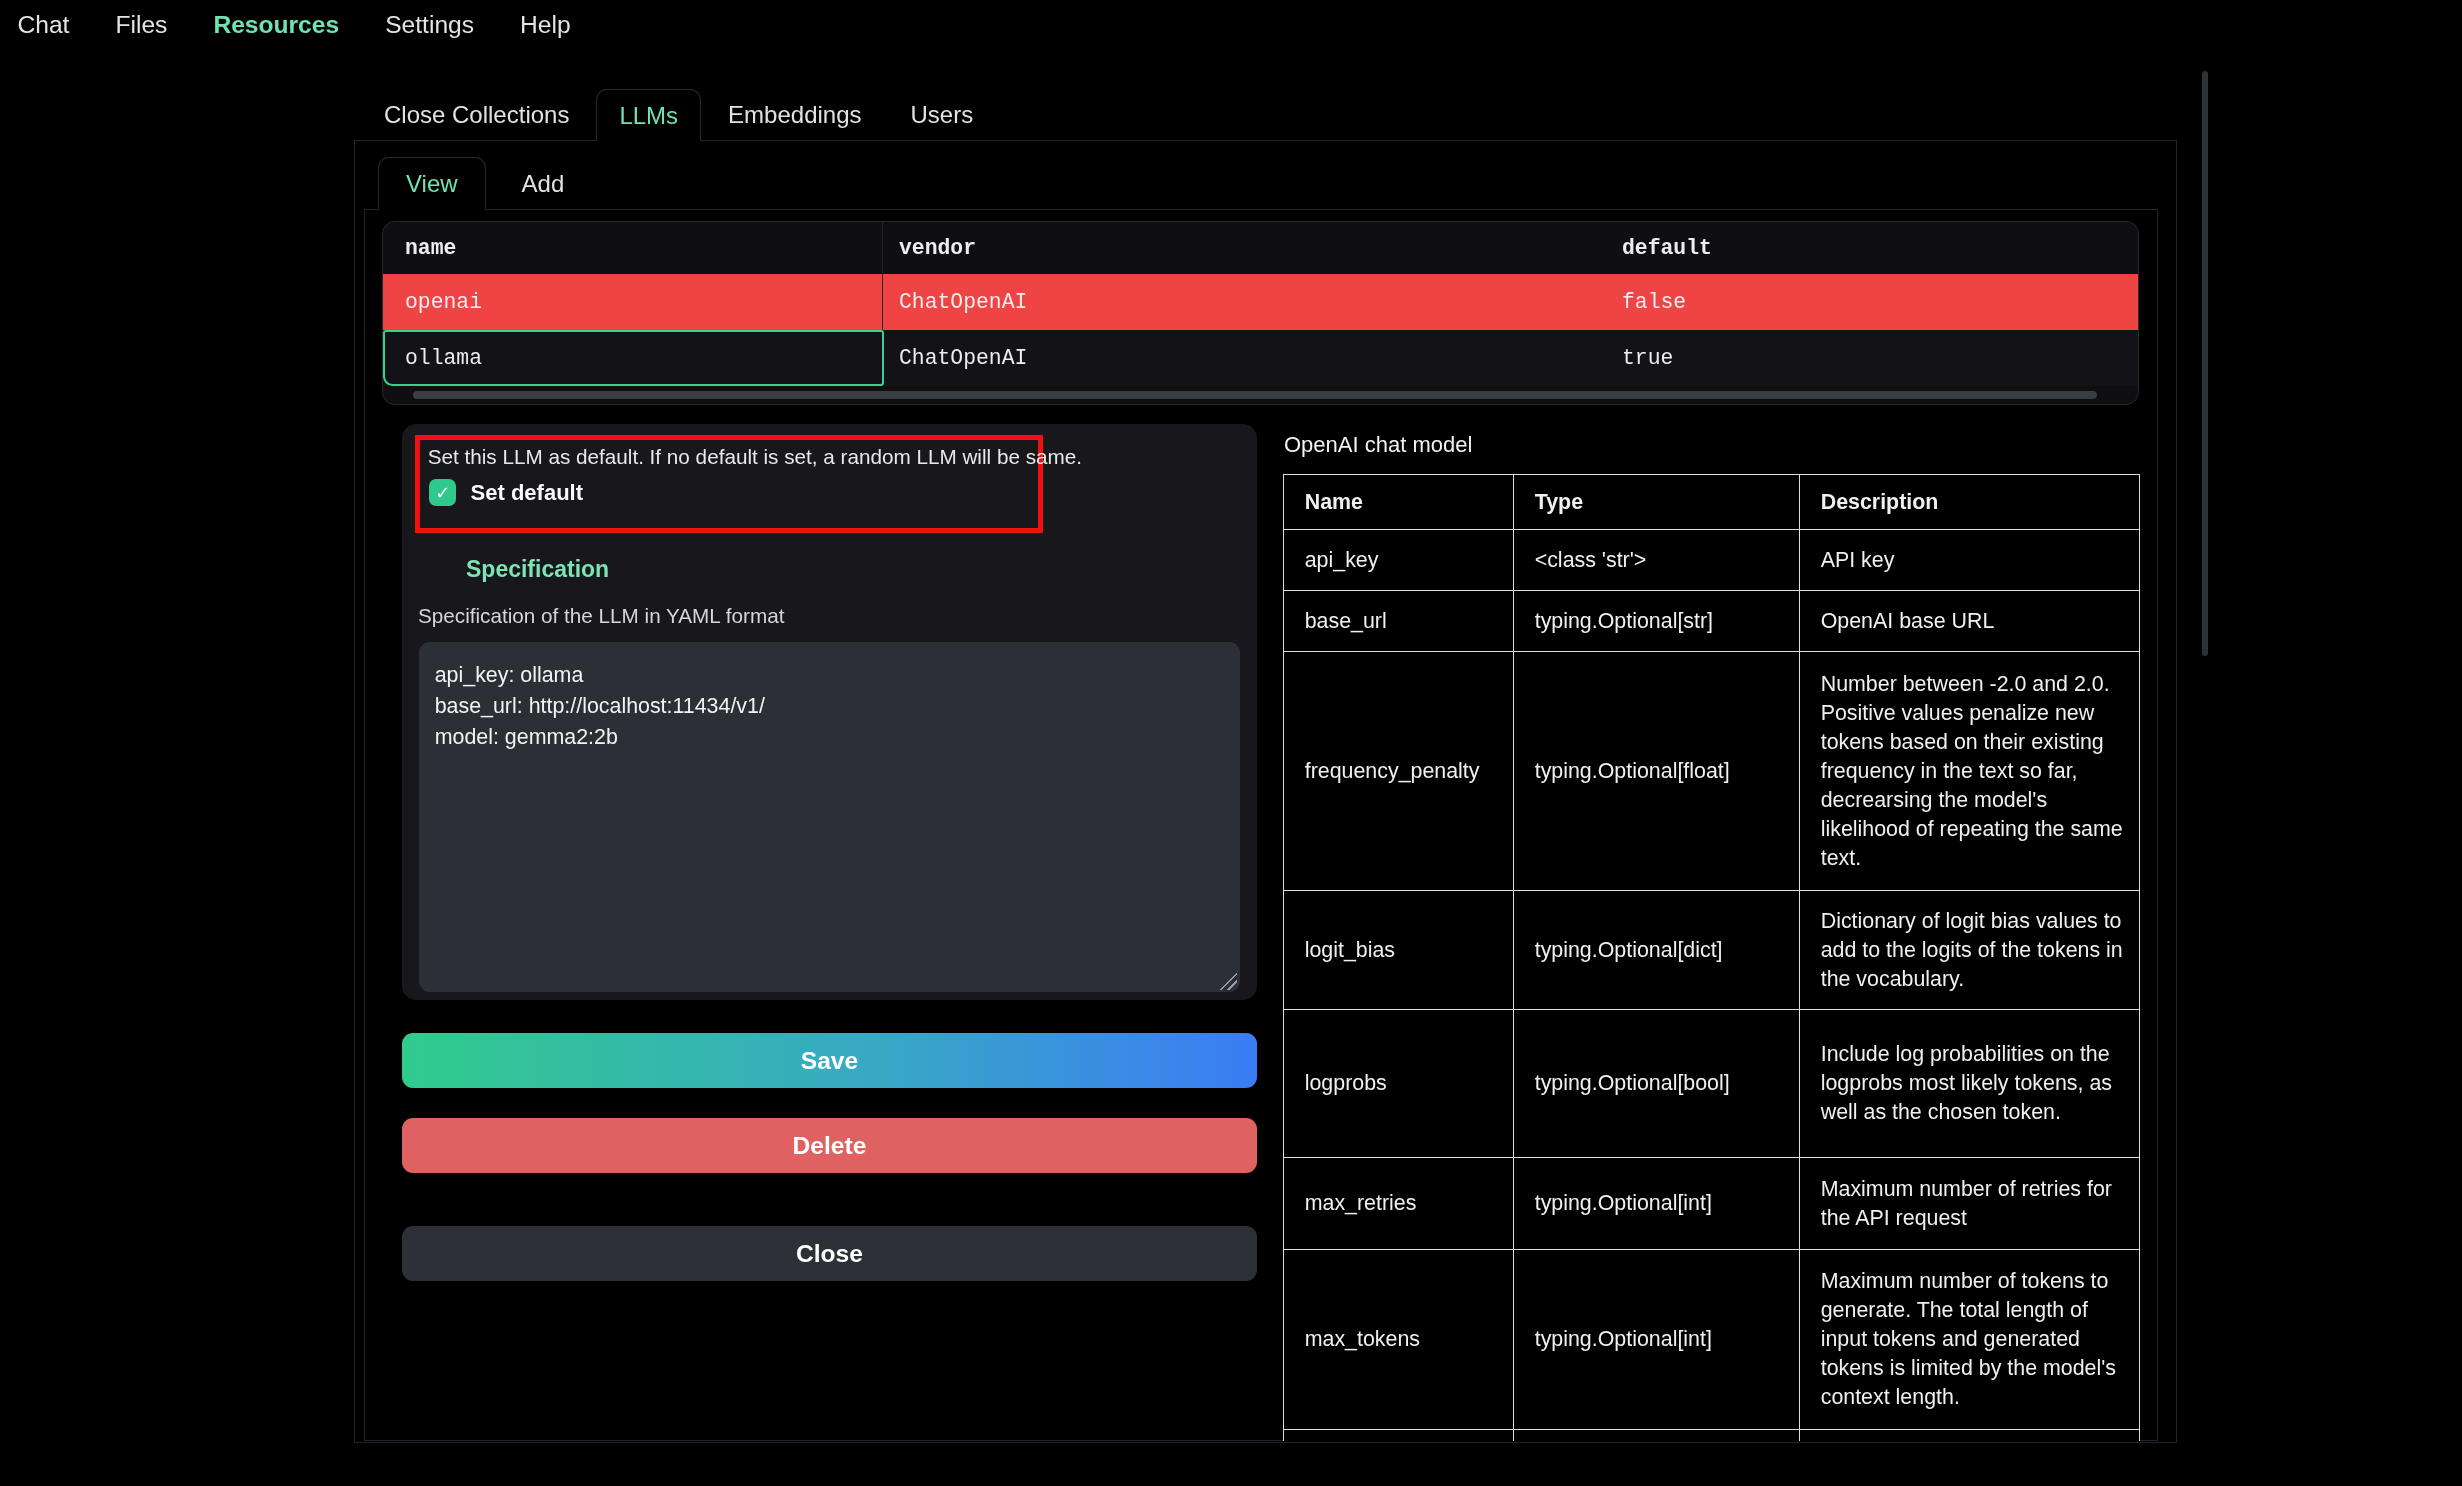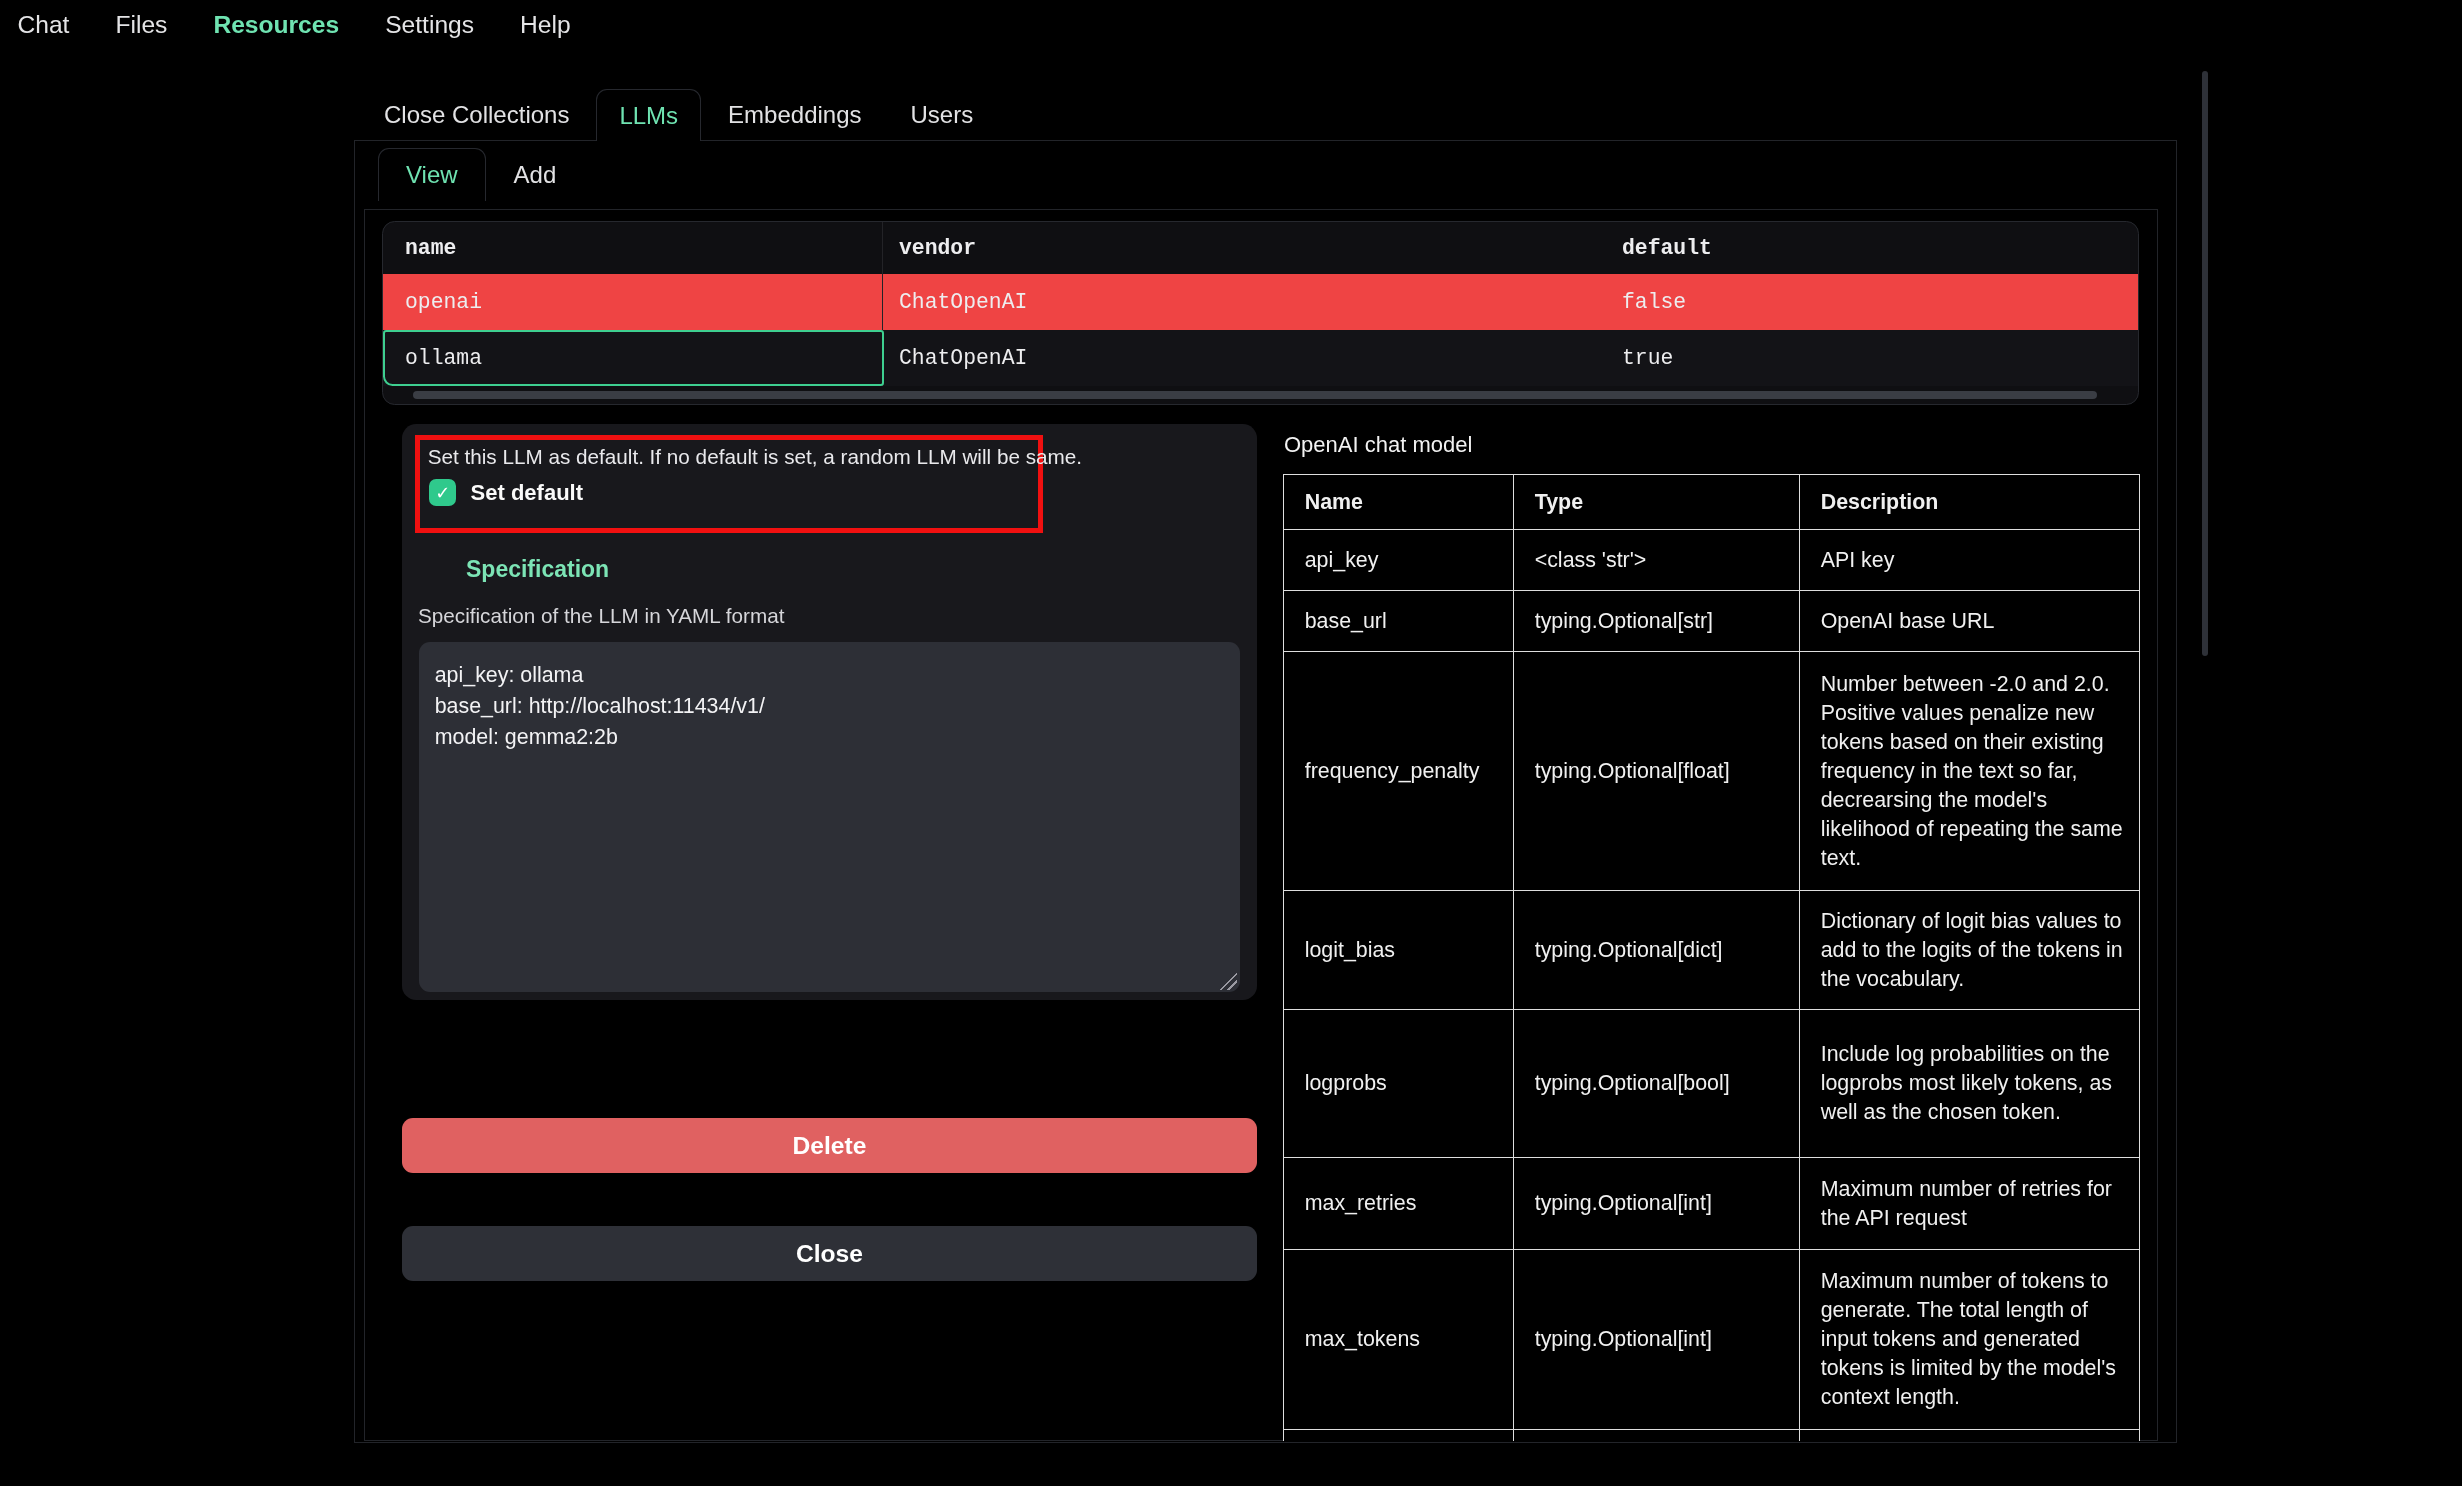--- a/index.html
+++ b/index.html
@@ -22,22 +22,22 @@
   .tab1-box { height:52px; display:flex; align-items:center; padding:0 22px;
               border:1.6px solid #26282e; border-bottom:none; border-radius:11px 11px 0 0;
               background:#000; }
   .tab1-box .tab1 { color:#6fe3b1; }
   .tab1.users { margin-left:22px; }
 
   .panel-outer { position:absolute; left:354px; top:140px; width:1823px; height:1303px;
                  border:1.6px solid #222429; }
 
   
-  .tabs2 { position:absolute; left:378px; top:148px; height:53px; display:flex;
-           align-items:center; gap:28px; z-index:3; }
+  .tabs2 { position:absolute; left:378px; top:157px; height:53px; display:flex;
+           align-items:center; gap:36px; z-index:3; }
   .tab2 { font-size:24px; color:#e2e2e4; cursor:pointer; }
   .tab2-box { height:53px; display:flex; align-items:center; padding:0 27px;
               border:1.6px solid #26282e; border-bottom:none; border-radius:11px 11px 0 0;
               background:#000; }
   .tab2-box .tab2 { color:#6fe3b1; }
 
   .panel-inner { position:absolute; left:364px; top:209px; width:1794px; height:1232px;
                  border:1.6px solid #222429; }
 
   
@@ -169,20 +169,21 @@
       </div>
     </div>
     <div class="spec-h">Specification</div>
     <div class="spec-l">Specification of the LLM in YAML format</div>
     <textarea class="spec-ta" spellcheck="false" style="">api_key: ollama
 base_url: http://localhost:11434/v1/
 model: gemma2:2b</textarea>
     <div class="resize-handle"></div>
   </div>
 
+  <button class="btn btn-save">Save</button>
   <button class="btn btn-delete">Delete</button>
   <button class="btn btn-close">Close</button>
 
   <div class="schema-title">OpenAI chat model</div>
   <div class="schema-wrap">
     <div class="schema-grid">
       <div class="s-cell s-head r-h">Name</div>
       <div class="s-cell s-head r-h">Type</div>
       <div class="s-cell s-head r-h last">Description</div>
     </div>

